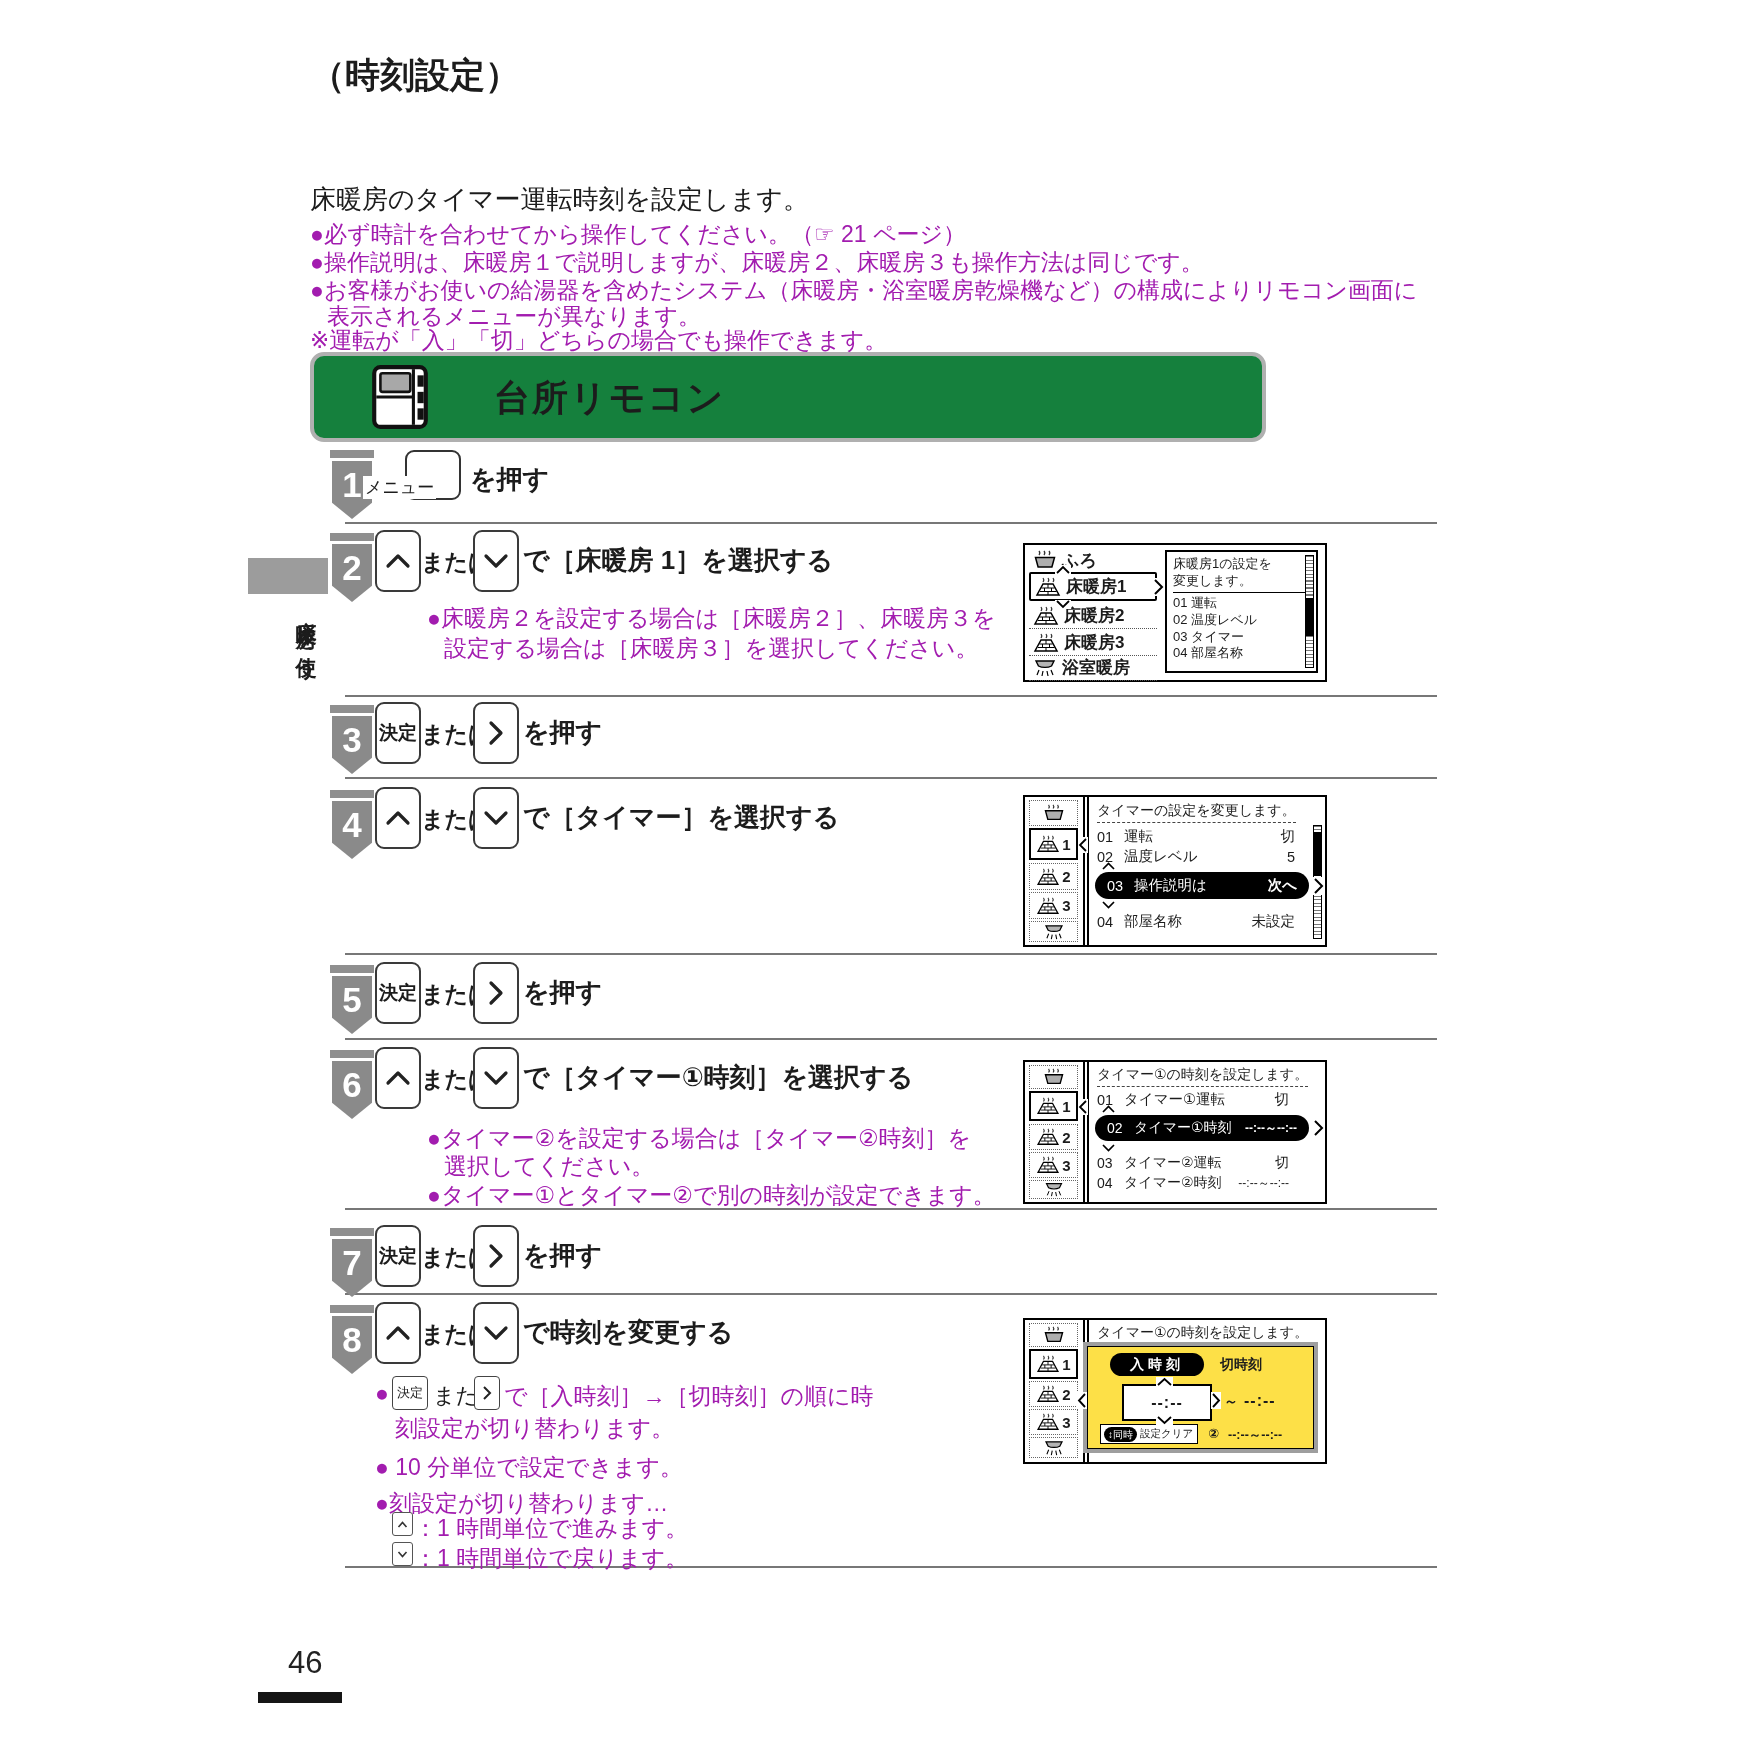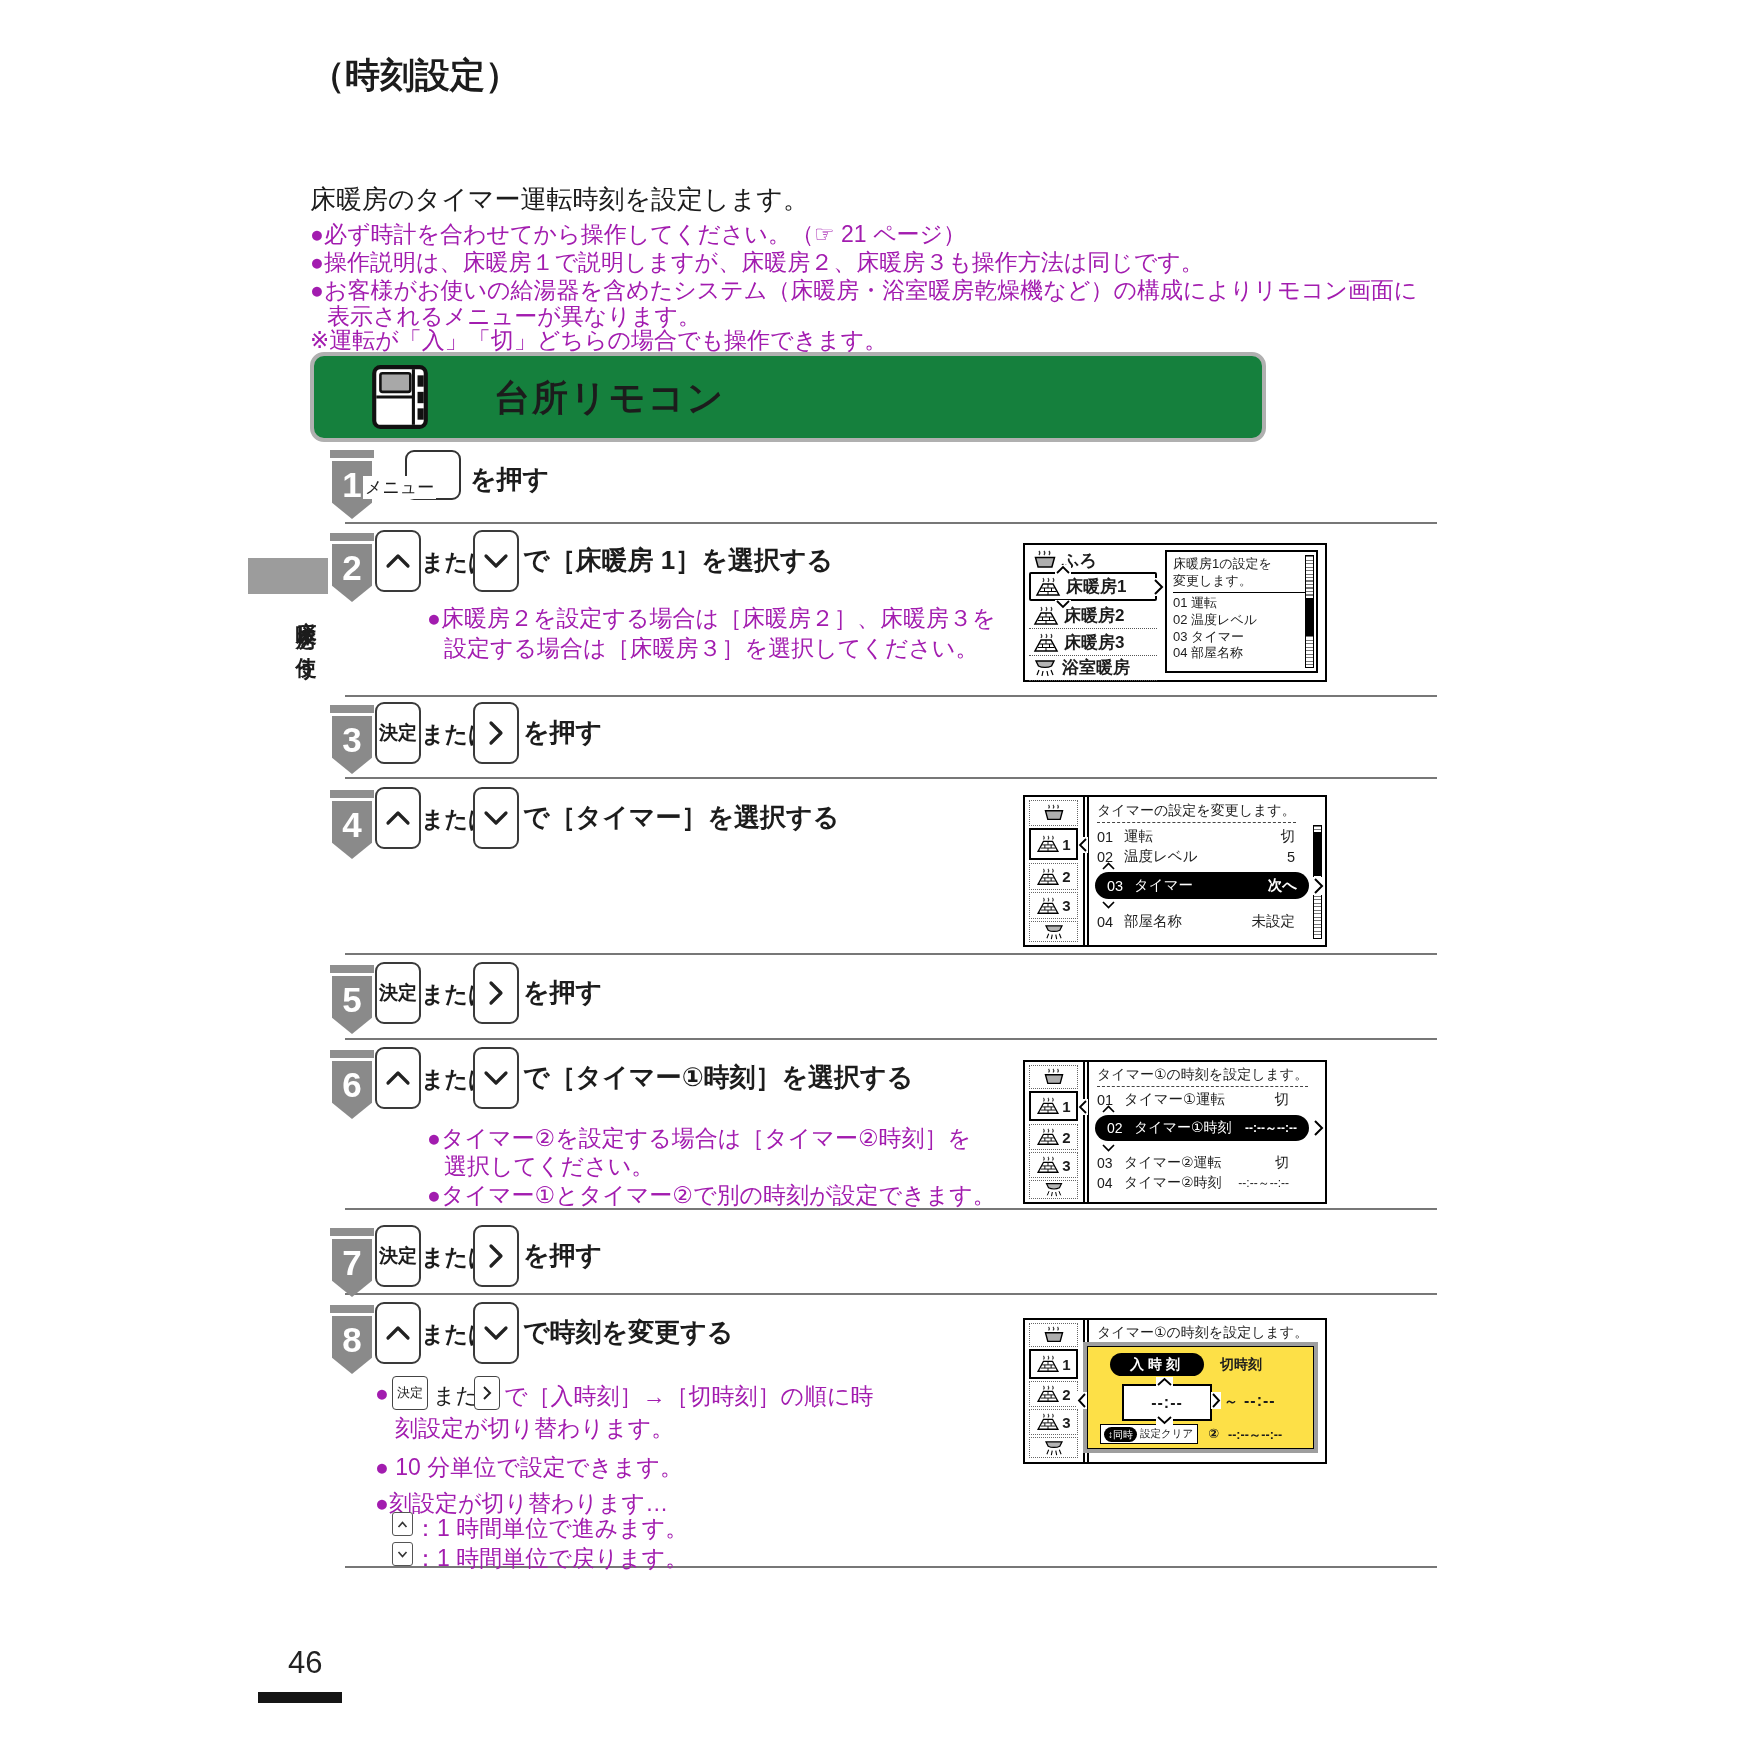--- a/index.html
+++ b/index.html
@@ -335,21 +335,21 @@
       <span>温度レベル</span>
       <span class="val">5</span>
     </div>
     <div class="mark" style="left:76px;top:65px">
       <svg width="15" height="8" viewBox="0 0 15 8">
           <polyline points="2,7 7.5,1.5 13,7" fill="none" stroke="#000" stroke-width="1.7"></polyline>
         </svg>
     </div>
     <div class="selbar" style="left:70px;top:75px;width:214px;height:27px">
       <span class="no">03</span>
-      <span>タイマー</span>
+      <span>操作説明は</span>
       <span class="val">次へ</span>
     </div>
     <div class="mark" style="left:288px;top:80px">
       <svg width="11" height="18" viewBox="0 0 11 18">
           <polyline points="2,2 9,9 2,16" fill="none" stroke="#000" stroke-width="2"></polyline>
         </svg>
     </div>
     <div class="mark" style="left:76px;top:104px">
       <svg width="15" height="8" viewBox="0 0 15 8">
           <polyline points="2,1 7.5,6.5 13,1" fill="none" stroke="#000" stroke-width="1.7"></polyline>

